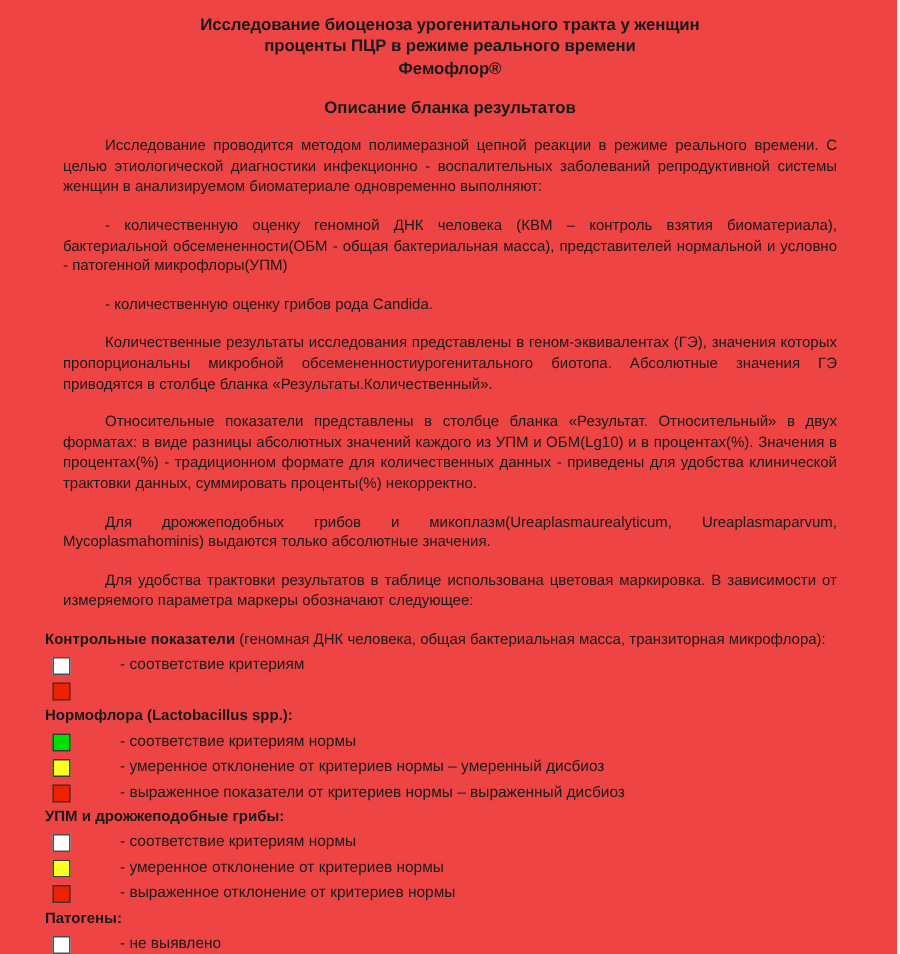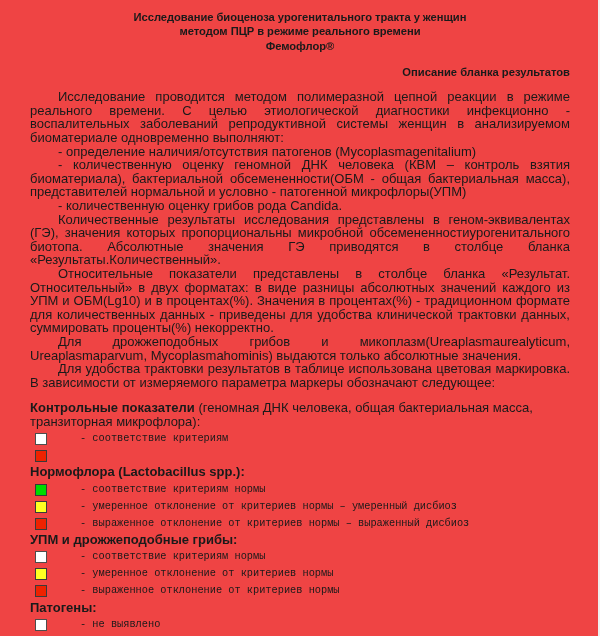--- a/index.html
+++ b/index.html
@@ -37,48 +37,48 @@
     text-align: center;
     font-weight: bold;
     font-size: 11.2px;
     line-height: 14.4px;
     margin: 0 0 0 0;
     padding-top: 2px;
     letter-spacing: -0.05px;
   }
   .doc-title .tline { display: block; }
   .subtitle {
-    text-align: right;
+    text-align: center;
     font-weight: bold;
     font-size: 11.2px;
     line-height: 14px;
     margin: 12px 0 0 0;
   }
 
   
   .body-block {
     margin-top: 11px;
   }
   p.para {
-    margin: 0;
-    font-size: 13px;
+    margin: 12px;
+    font-size: 10px;
     line-height: 13.6px;
     text-align: justify;
     text-justify: inter-word;
   }
   p.para.indent { text-indent: 28px; }
   p.para.bullet { text-indent: 28px; }
 
   
   .legend-group {
     margin-top: 12px;
   }
   .legend-group.tight { margin-top: 1px; }
   .legend-heading {
-    font-size: 13px;
+    font-size: 10px;
     line-height: 13.6px;
     margin: 0 0 2px 0;
     text-align: left;
   }
   .legend-heading b { font-weight: bold; }
   .legend-heading .normal { font-weight: normal; }
 
   .legend-row {
     display: flex;
     align-items: center;
@@ -94,41 +94,39 @@
   }
   .swatch.white  { background: #ffffff; border-color: #4d4d4d; }
   .swatch.red    { background: #ee2200; border-color: #3a3a3a; }
   .swatch.green  { background: #00dd00; border-color: #3a3a3a; }
   .swatch.yellow { background: #ffff22; border-color: #3a3a3a; }
   .legend-label {
     font-size: 10.3px;
     line-height: 13.6px;
     margin-left: 33px;
     white-space: nowrap;
-    font-family: Liberation Mono, monospace;
   }
 </style>
 </head>
 <body>
 
 <div class="page">
 
   <div class="edge-rule"></div>
 
   <div class="doc-title">
     <span class="tline">Исследование биоценоза урогенитального тракта у женщин</span>
-    <span class="tline">методом ПЦР в режиме реального времени</span>
+    <span class="tline">проценты ПЦР в режиме реального времени</span>
     <span class="tline">Фемофлор®</span>
   </div>
 
   <div class="subtitle">Описание бланка результатов</div>
 
   <div class="body-block">
     <p class="para indent">Исследование проводится методом полимеразной цепной реакции в режиме реального времени. С целью этиологической диагностики инфекционно - воспалительных заболеваний репродуктивной системы женщин в анализируемом биоматериале одновременно выполняют:</p>
-    <p class="para bullet">- определение наличия/отсутствия патогенов (Mycoplasmagenitalium)</p>
     <p class="para bullet">- количественную оценку геномной ДНК человека (КВМ – контроль взятия биоматериала), бактериальной обсемененности(ОБМ - общая бактериальная масса), представителей нормальной и условно - патогенной микрофлоры(УПМ)</p>
     <p class="para bullet">- количественную оценку грибов рода Candida.</p>
     <p class="para indent">Количественные результаты исследования представлены в геном-эквивалентах (ГЭ), значения которых пропорциональны микробной обсемененностиурогенитального биотопа. Абсолютные значения ГЭ приводятся в столбце бланка «Результаты.Количественный».</p>
     <p class="para indent">Относительные показатели представлены в столбце бланка «Результат. Относительный» в двух форматах: в виде разницы абсолютных значений каждого из УПМ и ОБМ(Lg10) и в процентах(%). Значения в процентах(%) - традиционном формате для количественных данных - приведены для удобства клинической трактовки данных, суммировать проценты(%) некорректно.</p>
     <p class="para indent">Для дрожжеподобных грибов и микоплазм(Ureaplasmaurealyticum, Ureaplasmaparvum, Mycoplasmahominis) выдаются только абсолютные значения.</p>
     <p class="para indent">Для удобства трактовки результатов в таблице использована цветовая маркировка. В зависимости от измеряемого параметра маркеры обозначают следующее:</p>
   </div>
 
   <div class="legend-group">
     <p class="legend-heading"><b>Контрольные показатели</b><span class="normal"> (геномная ДНК человека, общая бактериальная масса, транзиторная микрофлора):</span></p>
@@ -146,21 +144,21 @@
     <div class="legend-row">
       <span class="swatch green"></span>
       <span class="legend-label">- соответствие критериям нормы</span>
     </div>
     <div class="legend-row">
       <span class="swatch yellow"></span>
       <span class="legend-label">- умеренное отклонение от критериев нормы – умеренный дисбиоз</span>
     </div>
     <div class="legend-row">
       <span class="swatch red"></span>
-      <span class="legend-label">- выраженное отклонение от критериев нормы – выраженный дисбиоз</span>
+      <span class="legend-label">- выраженное показатели от критериев нормы – выраженный дисбиоз</span>
     </div>
   </div>
 
   <div class="legend-group tight">
     <p class="legend-heading"><b>УПМ и дрожжеподобные грибы:</b><span class="normal"></span></p>
     <div class="legend-row">
       <span class="swatch white"></span>
       <span class="legend-label">- соответствие критериям нормы</span>
     </div>
     <div class="legend-row">

